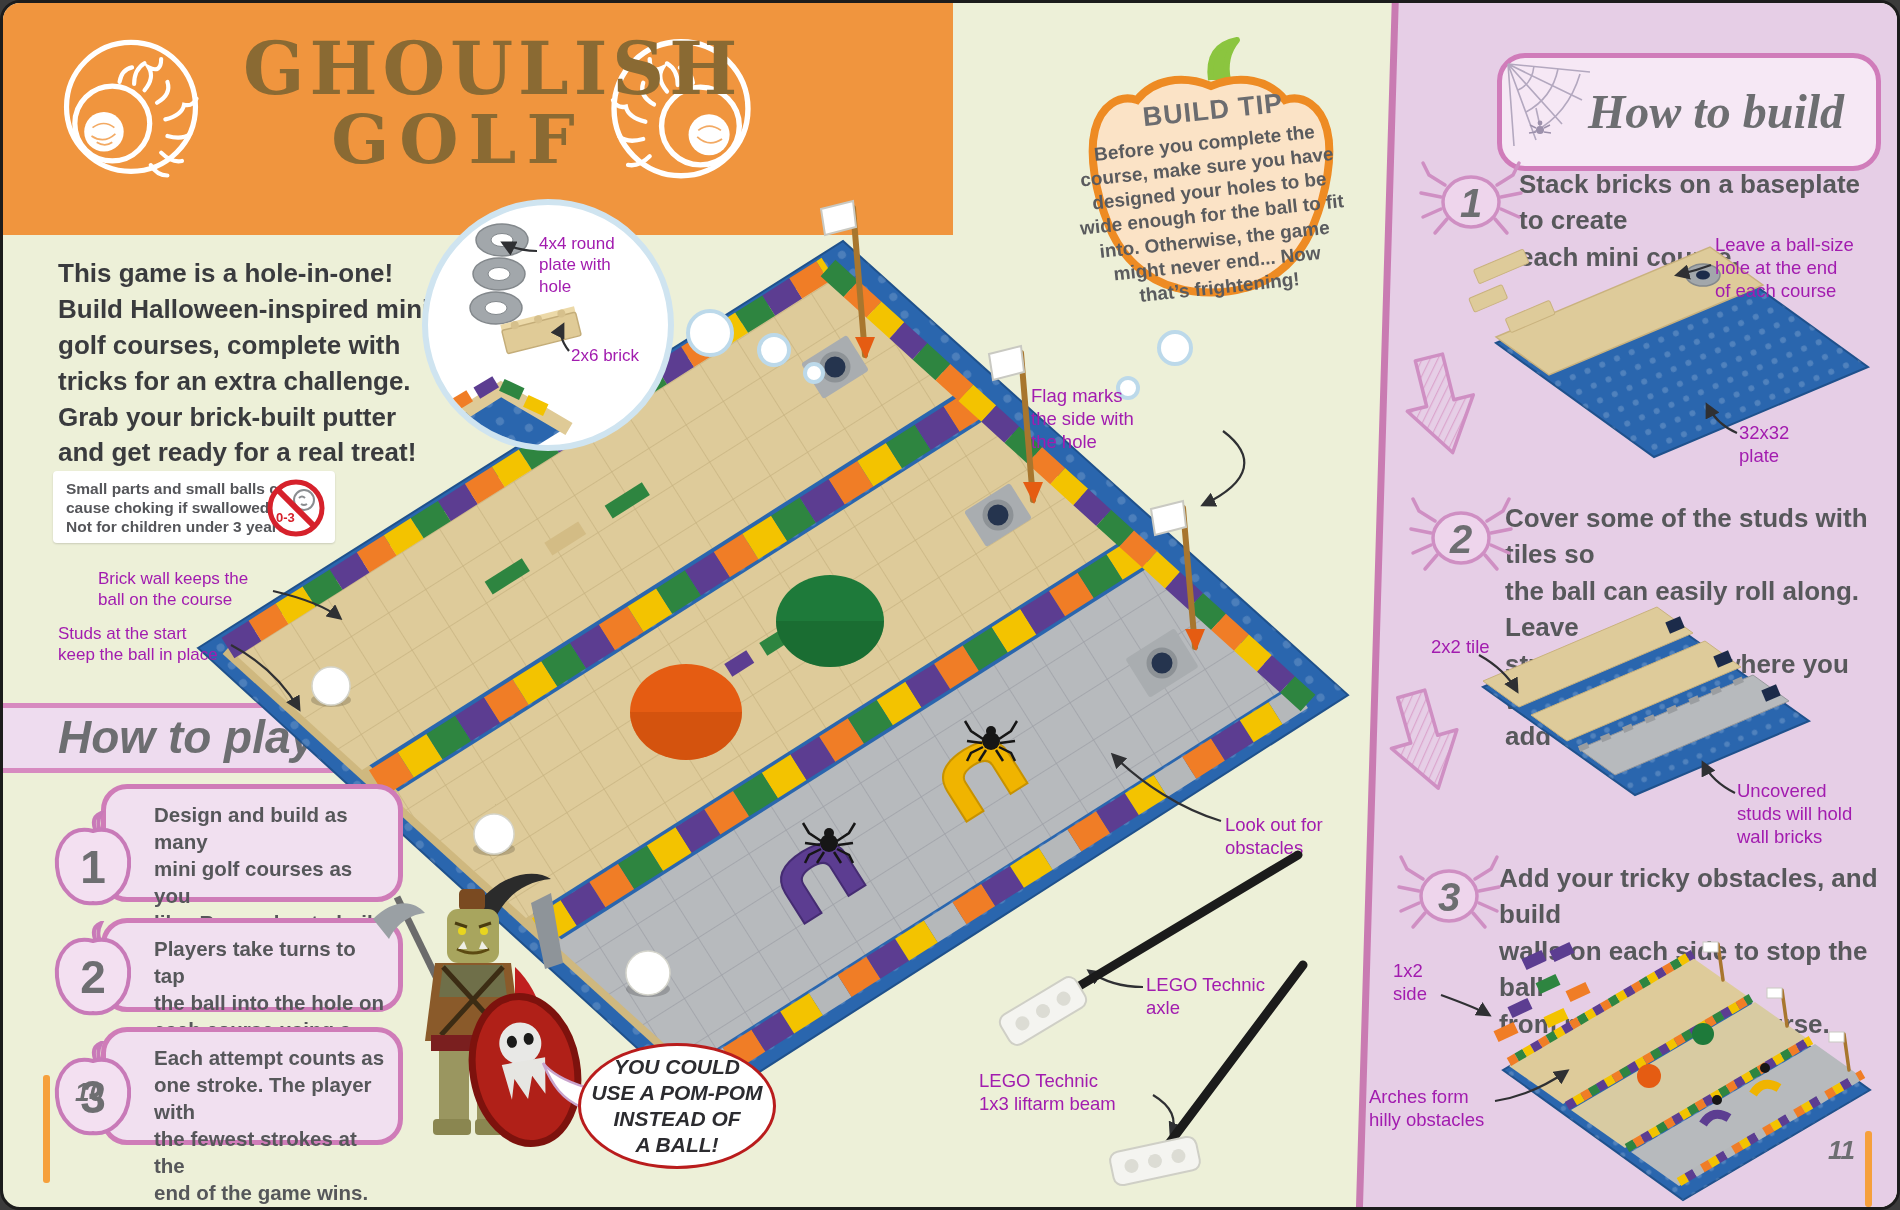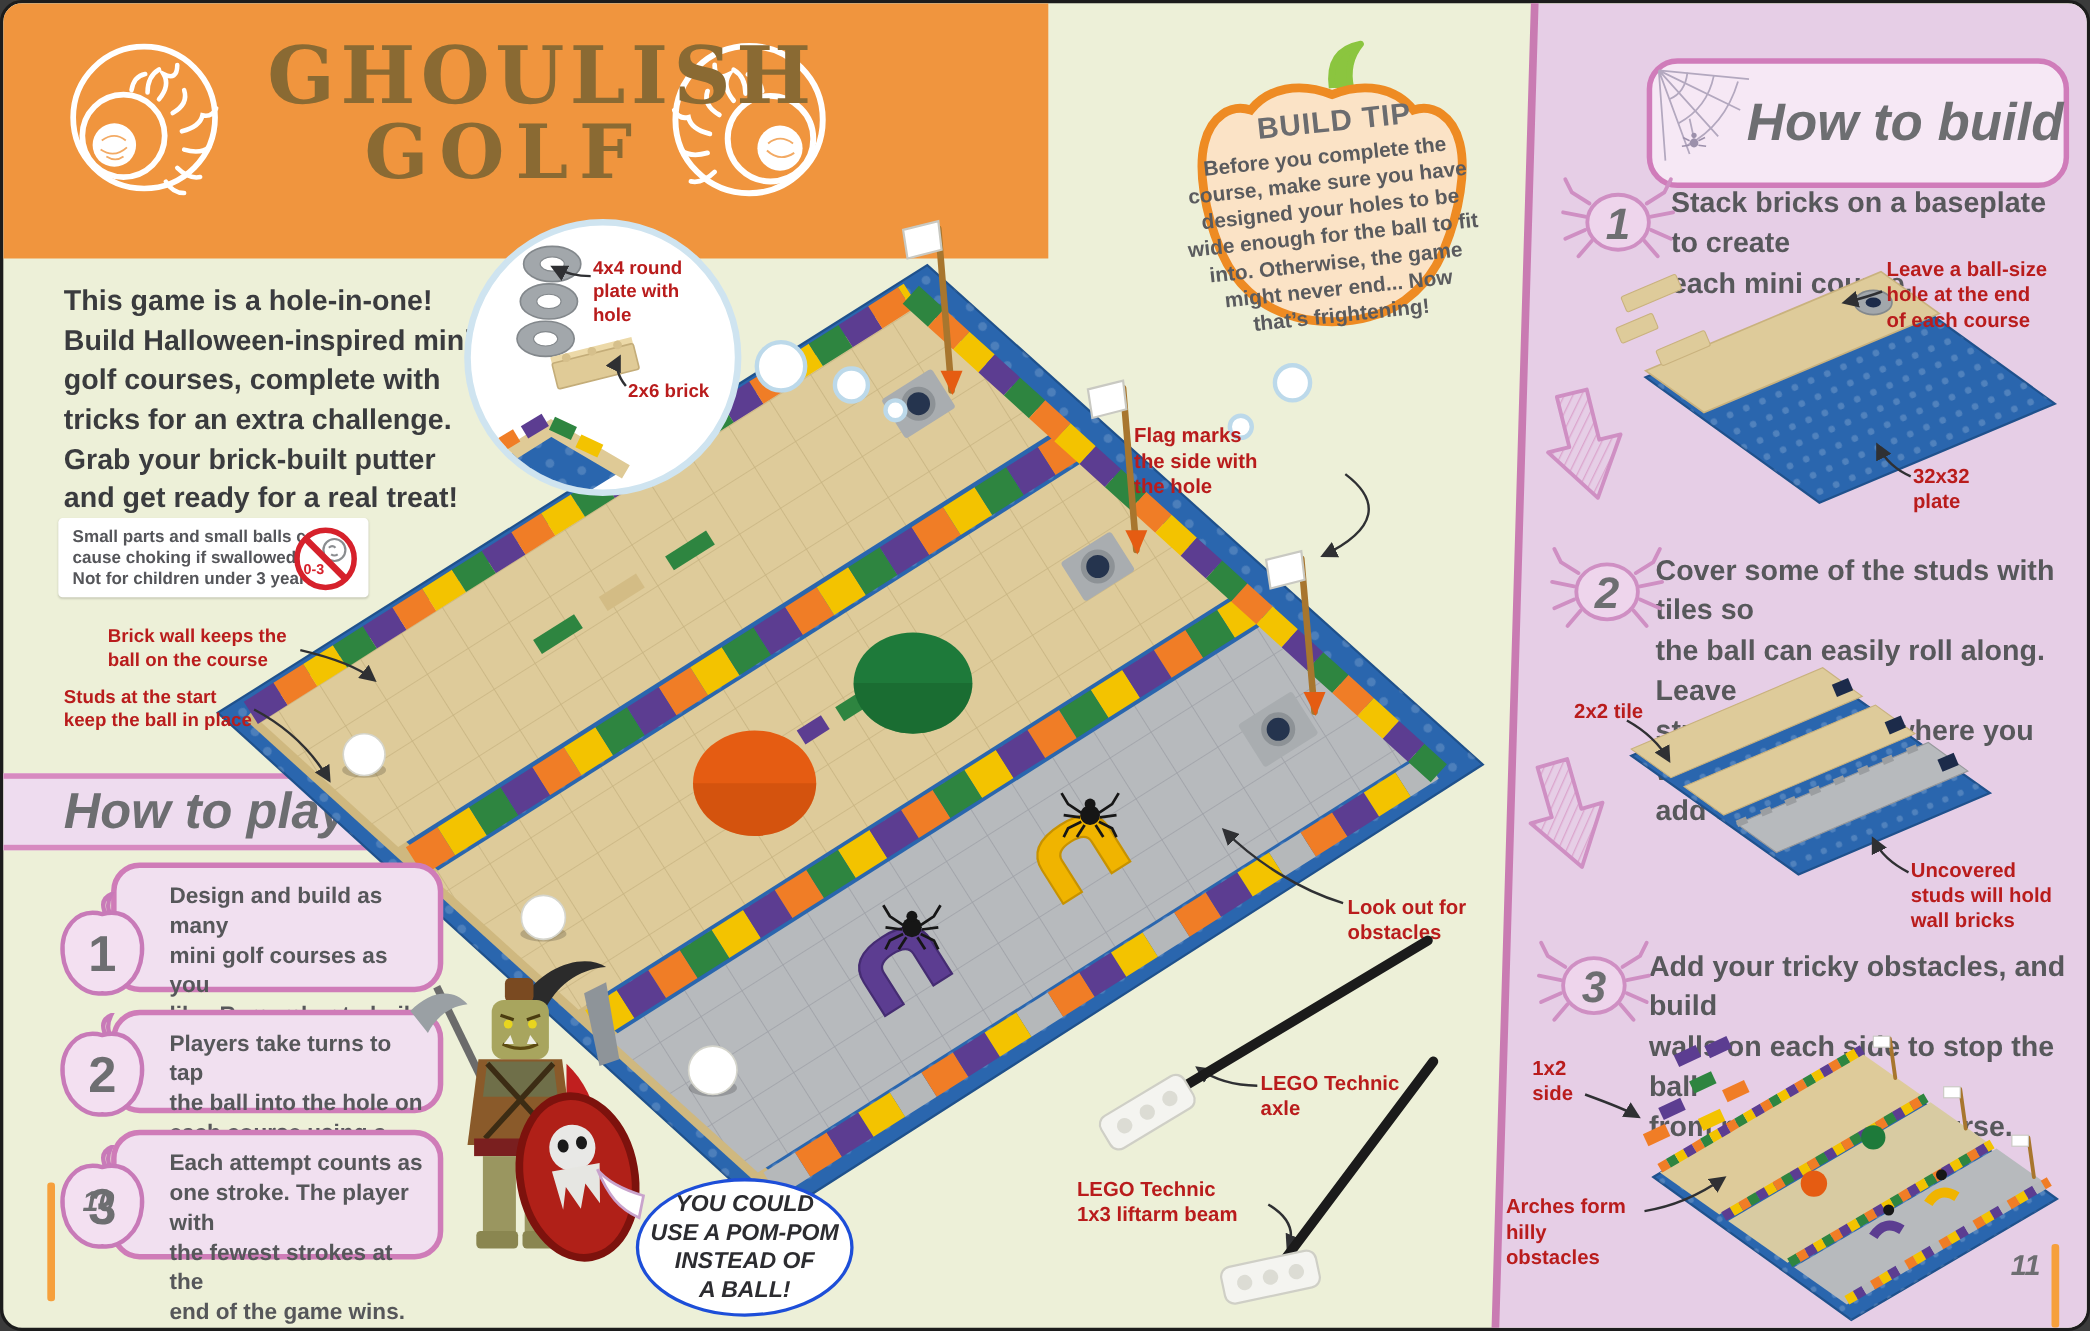--- a/index.html
+++ b/index.html
@@ -27,34 +27,34 @@
   #playbanner{position:absolute;left:0;top:700px;width:432px;height:70px;background:#eedcef;
               border-top:5px solid #d78ac0;border-bottom:5px solid #d78ac0;box-sizing:border-box;z-index:1;}
   #playbanner .ptitle{position:absolute;left:55px;top:2px;font-style:italic;font-weight:900;font-size:46px;color:#6d6e71;}
   
   .stepbox{position:absolute;left:98px;width:302px;background:#f1e0f0;border:5px solid #cf7cb8;border-radius:26px;
            box-sizing:border-box;padding:12px 12px 12px 48px;font-size:20.5px;line-height:1.32;color:#56575a;font-weight:600;z-index:7;}
   .badge-pumpkin{position:absolute;left:44px;width:92px;height:98px;z-index:8;}
   .badge-spider{position:absolute;width:120px;height:86px;z-index:8;}
   
   #buildheader{position:absolute;left:1494px;top:50px;width:384px;height:118px;background:#f6e8f5;
-               border:5px solid #d07cba;border-radius:28px;box-sizing:border-box;z-index:7;}
+               border:5px solid #d07cba;border-radius:28px;box-sizing:border-box;z-index:7;font-family:Liberation Serif, serif;}
   #buildheader .btitle{position:absolute;left:86px;top:26px;font-style:italic;font-weight:900;font-size:48px;color:#6d6e71;}
   .bstep{position:absolute;font-size:26px;line-height:1.4;color:#57585b;font-weight:600;z-index:7;}
   
-  .callout{position:absolute;font-weight:700;font-size:17px;line-height:1.25;color:#b91c1c;white-space:pre-line;z-index:12;}
+  .callout{position:absolute;font-weight:400;font-size:17px;line-height:1.25;color:#a21caf;white-space:pre-line;z-index:12;}
   .callout.r{text-align:left;}
   .callout.big{font-size:18.5px;}
   
   #tip-title{position:absolute;left:1096px;top:92px;width:228px;text-align:center;transform:rotate(-6deg);
              font-weight:900;font-size:27px;letter-spacing:1px;color:#6b6c6f;z-index:7;}
   #tip-body{position:absolute;left:1068px;top:128px;width:282px;text-align:center;transform:rotate(-6deg);
             font-size:19px;line-height:1.27;font-weight:600;color:#5a5b5e;z-index:7;}
   
-  #bubble{position:absolute;left:575px;top:1068px;width:192px;height:120px;background:#fff;border:3px solid #1d4ed8;
+  #bubble{position:absolute;left:575px;top:1040px;width:192px;height:120px;background:#fff;border:3px solid #b91c1c;
           border-radius:50%;display:flex;align-items:center;justify-content:center;text-align:center;
           font-style:italic;font-weight:800;font-size:21px;line-height:1.25;color:#2c2c30;z-index:32;}
   
   .pagenum{position:absolute;font-style:italic;font-weight:800;font-size:26px;color:#6d6e71;z-index:12;}
   .pagebar{position:absolute;width:7px;background:var(--bar_orange,#f6a03c);border-radius:3px;z-index:12;}
   svg{display:block;}
   .z5{z-index:5}.z6{z-index:6}.z7{z-index:7}.z28{z-index:28}.z30{z-index:30;pointer-events:none}
 </style>
 </head>
 <body>

